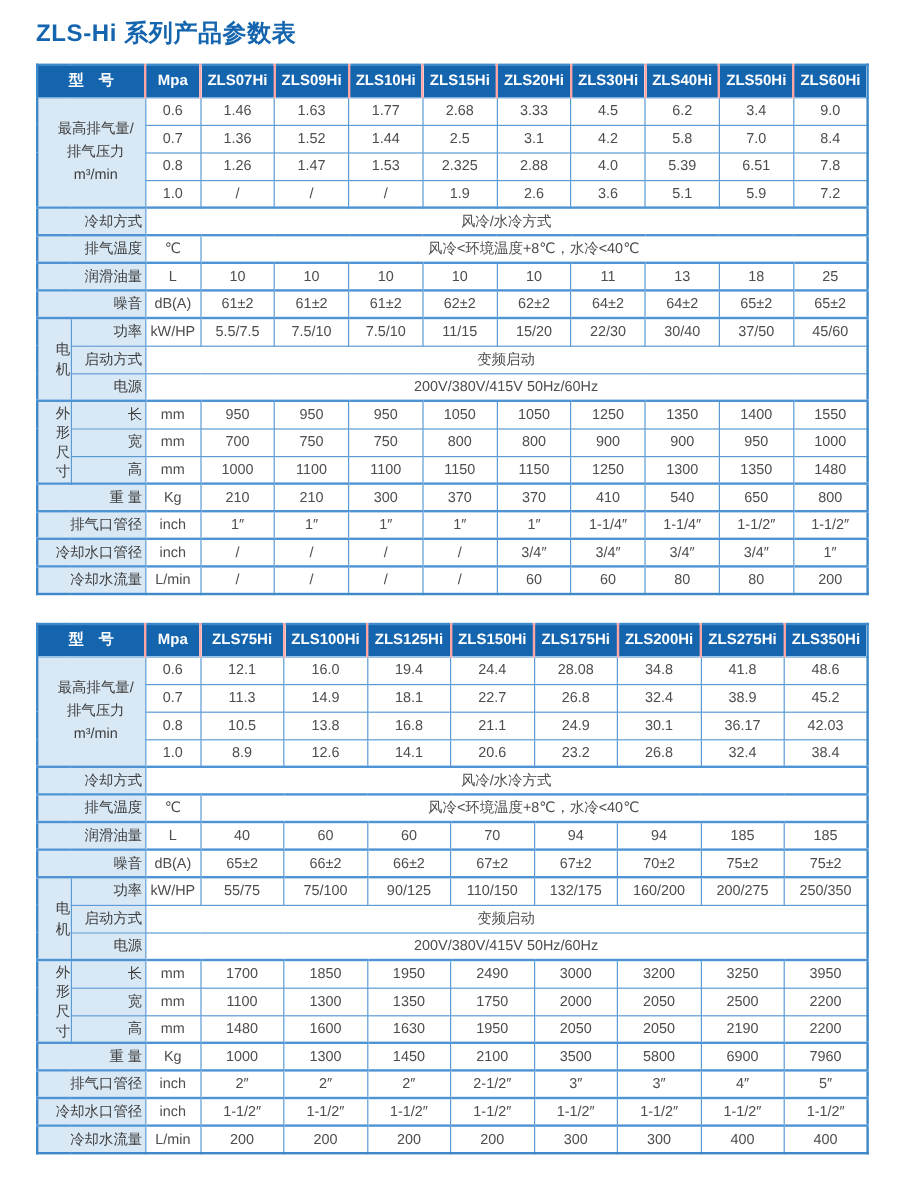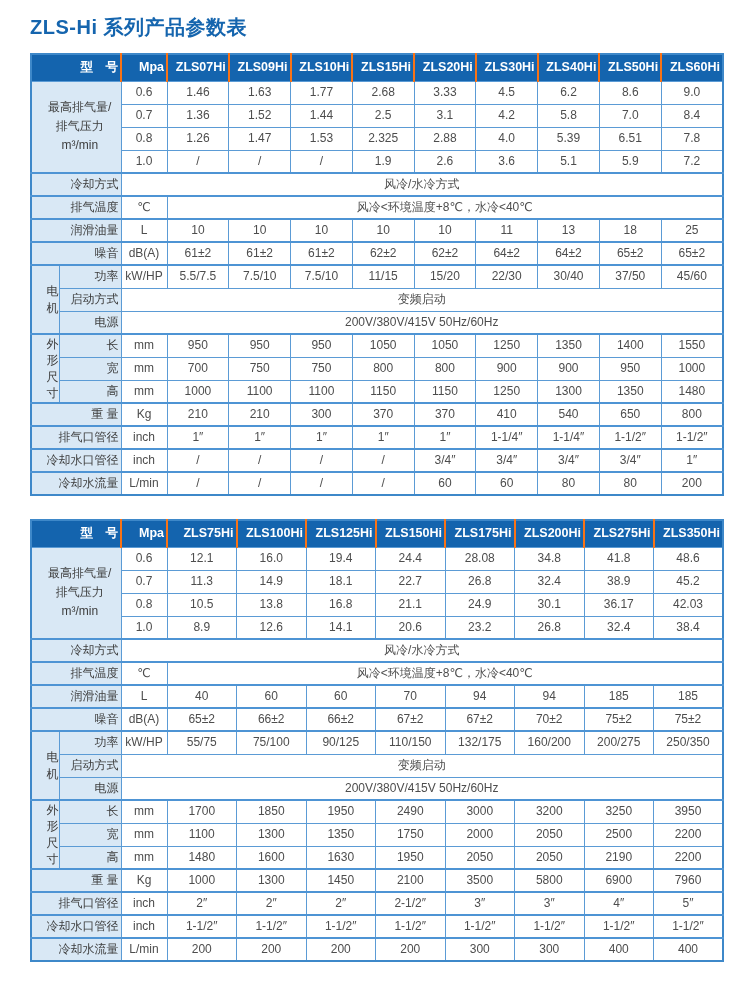--- a/index.html
+++ b/index.html
@@ -28,23 +28,23 @@
   }
   table.spec + table.spec{margin-top:23px;}
   th,td{
     border:1px solid var(--grid);
     font-size:12px;color:var(--body-text);
     text-align:center;vertical-align:middle;
     height:23px;line-height:1.25;padding:0 2px;overflow:hidden;
   }
   th.hdr{
     background:var(--header-bg);color:#ffffff;font-weight:bold;
-    font-size:12.5px;height:27px;text-align:right;
-  }
-  th.hdr:not(:first-child){border-left:2px solid #f97316;}
+    font-size:12.5px;height:27px;
+  }
+  th.hdr:not(:first-child){border-left:2px solid #fca5a5;}
   td.lbl{background:var(--label-bg);color:#3d3d3d;text-align:right;}
   td.lbl-left{
     text-align:center;padding-left:9px;white-space:pre-line;line-height:1.6;
   }
   td.vert{white-space:pre-line;line-height:1.35;padding:0;}
   tr.sec > td{border-top:2px solid var(--grid-strong);}
 </style>
 </head>
 <body>
 
@@ -77,21 +77,21 @@
 排气压力
 m³/min</td>
           <td class="unit">0.6</td>
           <td class="val">1.46</td>
           <td class="val">1.63</td>
           <td class="val">1.77</td>
           <td class="val">2.68</td>
           <td class="val">3.33</td>
           <td class="val">4.5</td>
           <td class="val">6.2</td>
-          <td class="val">8.6</td>
+          <td class="val">3.4</td>
           <td class="val">9.0</td>
         </tr>
         <tr>
           <td class="unit">0.7</td>
           <td class="val">1.36</td>
           <td class="val">1.52</td>
           <td class="val">1.44</td>
           <td class="val">2.5</td>
           <td class="val">3.1</td>
           <td class="val">4.2</td>

